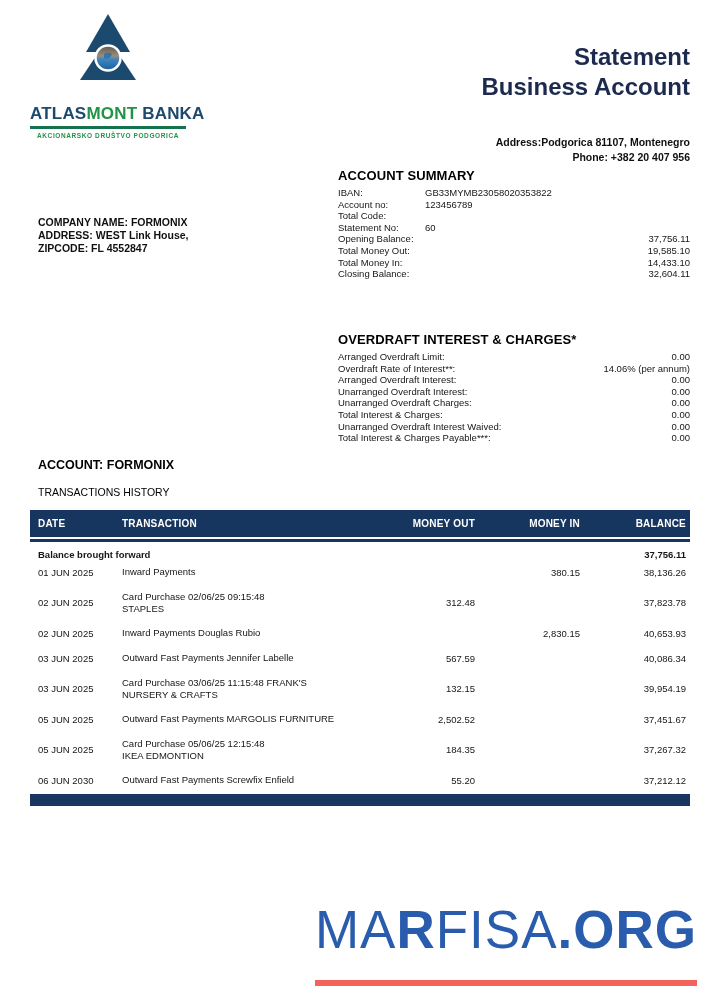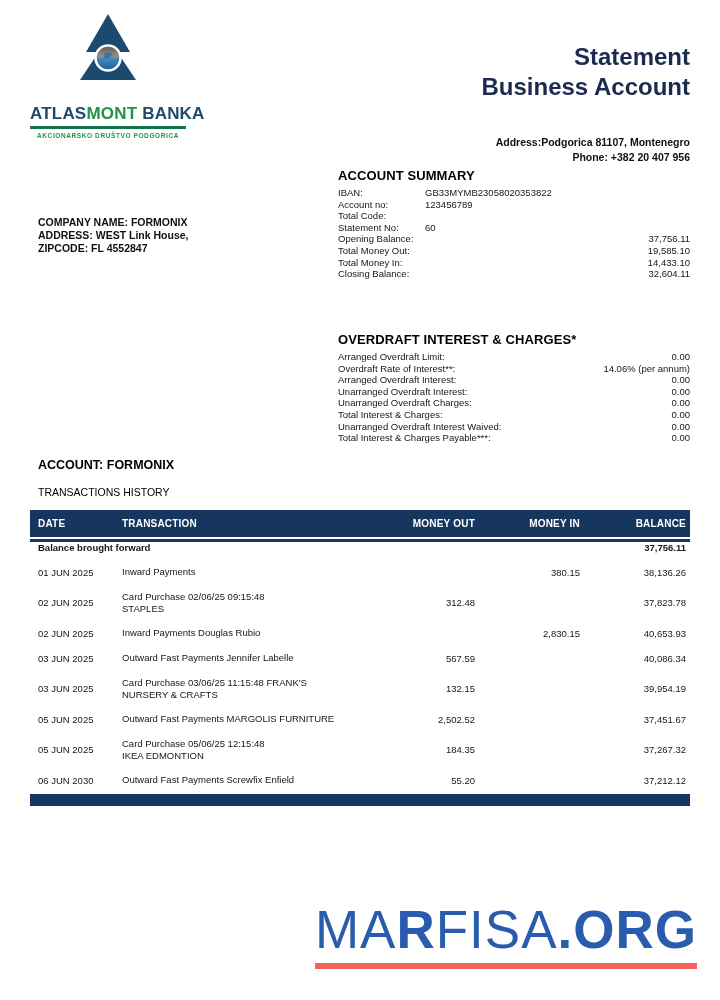--- a/index.html
+++ b/index.html
@@ -41,31 +41,31 @@
   .trans-table{position:absolute;left:30px;top:510px;width:660px;}
   .thead{display:flex;align-items:center;background:var(--navy);color:#fff;height:27px;
          font-size:10px;font-weight:bold;letter-spacing:.2px;}
   .head-rule{height:2.5px;background:var(--navy);margin-top:2px;}
   .col-date{flex:0 0 92px;padding-left:8px;box-sizing:border-box;}
   .col-desc{flex:0 0 272px;}
   .col-out{flex:0 0 81px;text-align:right;}
   .col-in{flex:0 0 105px;text-align:right;}
   .col-bal{flex:0 0 110px;text-align:right;padding-right:4px;box-sizing:border-box;}
   .trow{display:flex;align-items:center;font-size:9.5px;color:#161616;}
-  .trow.opening{font-weight:bold;height:18px;align-items:flex-start;}
+  .trow.opening{font-weight:bold;height:18px;align-items:flex-end;}
   .trow.single{height:25px;}
   .trow.double{height:36px;}
   .desc-line{line-height:12px;}
   .desc-line:empty{display:none;}
   .tbottom{height:12px;background:var(--navy);margin-top:1px;}
 
   
   .marfisa{position:absolute;top:902px;right:23px;text-align:right;}
   .marfisa-text{display:inline-block;font-size:53px;color:var(--marfisa-blue);
-                border-bottom:6px solid var(--marfisa-red);padding-bottom:5px;
+                border-bottom:6px solid var(--marfisa-red);padding-bottom:22px;
                 letter-spacing:1px;white-space:nowrap;line-height:56px;}
   .w300{font-weight:300;} .w400{font-weight:400;} .w700{font-weight:700;}
 </style>
 </head>
 <body>
 
 <div class="page">
 
   <div class="logo-block">
     <svg class="logo-art" width="66" height="70" viewBox="0 0 66 70">

